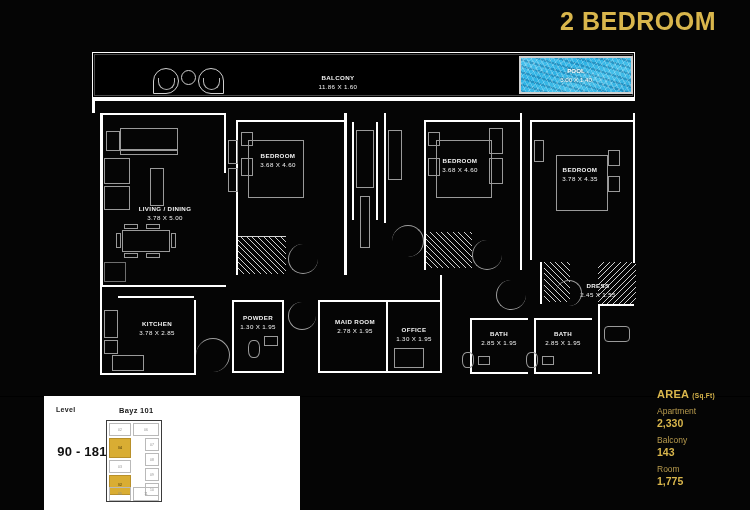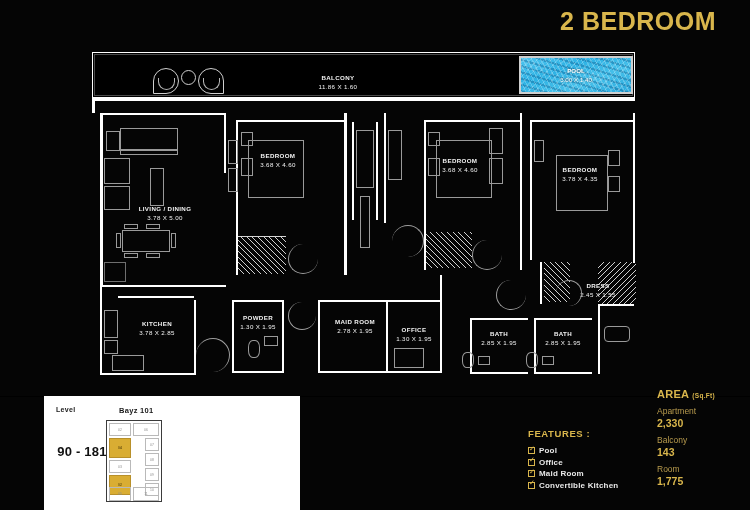--- a/index.html
+++ b/index.html
@@ -304,39 +304,20 @@
       <div class="kp-cell" style="left:2px;top:39px;width:22px;height:13px;">03</div>
       <div class="kp-cell" style="left:38px;top:47px;width:14px;height:13px;">09</div>
       <div class="kp-cell hl" style="left:2px;top:54px;width:22px;height:20px;">02</div>
       <div class="kp-cell" style="left:38px;top:62px;width:14px;height:13px;">10</div>
       <div class="kp-cell" style="left:2px;top:66px;width:22px;height:14px;">05</div>
       <div class="kp-cell" style="left:26px;top:66px;width:26px;height:14px;">11</div>
     </div>
 
   </div>
 
-  <div id="features">
-    <div id="feat-title">FEATURES :</div>
-    <div class="feat-row">
-      <span class="chk"></span>
-      <span class="feat-lbl">Pool</span>
-    </div>
-    <div class="feat-row">
-      <span class="chk"></span>
-      <span class="feat-lbl">Office</span>
-    </div>
-    <div class="feat-row">
-      <span class="chk"></span>
-      <span class="feat-lbl">Maid Room</span>
-    </div>
-    <div class="feat-row">
-      <span class="chk"></span>
-      <span class="feat-lbl">Convertible Kitchen</span>
-    </div>
-  </div>
 
   <div id="area">
     <div id="area-title">
       <span>AREA</span>
       <small>(Sq.Ft)</small>
     </div>
     <div class="area-k">Apartment</div>
     <div class="area-v">2,330</div>
     <div class="area-k">Balcony</div>
     <div class="area-v">143</div>

